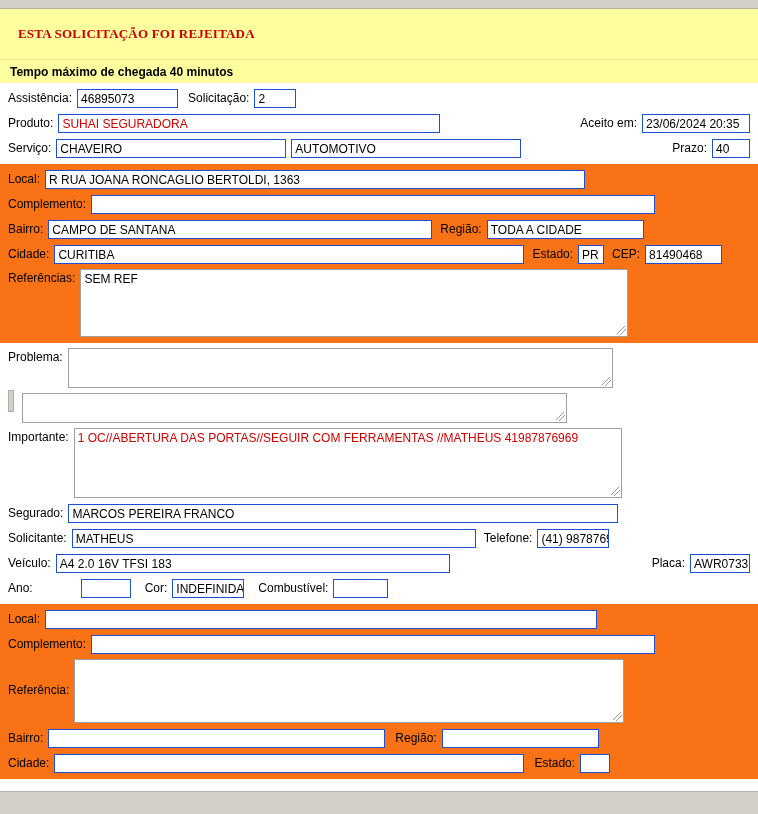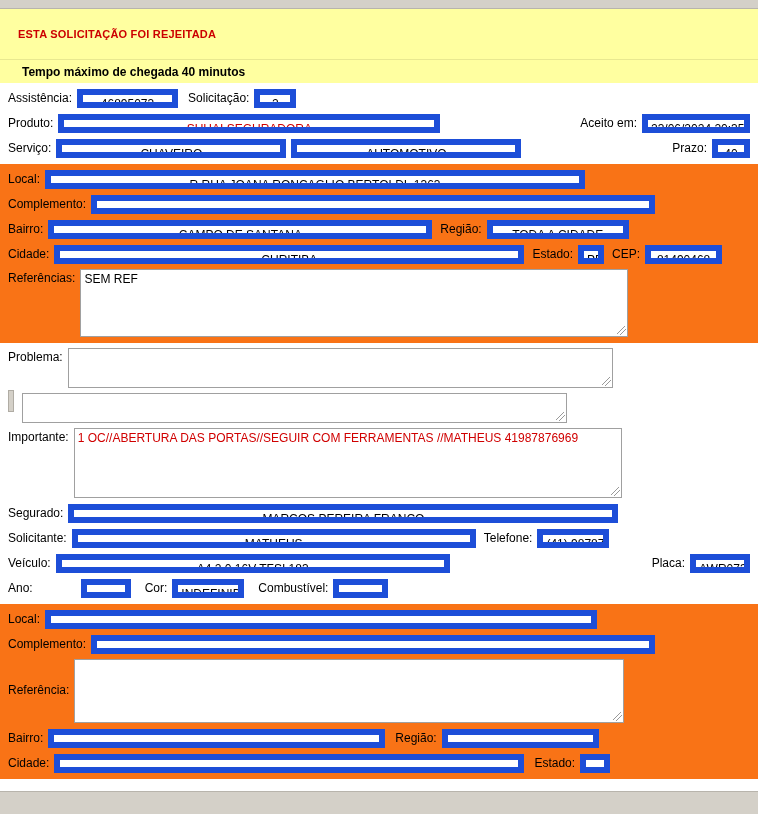--- a/index.html
+++ b/index.html
@@ -24,29 +24,30 @@
     background: #ffffa0;
     height: 50px;
     display: flex;
     align-items: center;
     padding-left: 18px;
     box-sizing: border-box;
   }
   .banner-reject span {
     color: #cc0000;
     font-weight: bold;
-    font-size: 11px;
+    font-size: 13px;
     letter-spacing: 0.2px;
+    font-family: Liberation Serif, serif;
   }
   .banner-time {
     background: #ffffa0;
     height: 24px;
     display: flex;
     align-items: center;
-    padding-left: 22px;
+    padding-left: 10px;
     box-sizing: border-box;
     border-top: 1px solid #e8e890;
   }
   .banner-time span {
     color: #000000;
     font-weight: bold;
     font-size: 12px;
   }
   .sec {
     box-sizing: border-box;
@@ -61,31 +62,30 @@
     min-height: 20px;
   }
   .row:last-child { margin-bottom: 0; }
   .lbl {
     font-size: 12px;
     color: #000;
     white-space: nowrap;
     margin-right: 5px;
   }
   .fld {
-    border: 6px solid #1d4ed8;
+    border: 1px solid #1d4ed8;
     background: #ffffff;
     height: 19px;
     line-height: 19px;
     font-size: 12px;
     padding: 0 3px;
     box-sizing: border-box;
     color: #000;
     overflow: hidden;
     white-space: nowrap;
-    text-align: center;
   }
   .fld.red { color: #d00000; }
   .ta {
     border: 1px solid #a0a0a0;
     background: #ffffff;
     font-size: 12px;
     padding: 2px 3px;
     box-sizing: border-box;
     color: #000;
     overflow: hidden;
@@ -170,21 +170,21 @@
       <div class="fld" style="width:540px">R RUA JOANA RONCAGLIO BERTOLDI, 1363</div>
     </div>
     <div class="row">
       <span class="lbl">Complemento:</span>
       <div class="fld" style="width:564px"></div>
     </div>
     <div class="row">
       <span class="lbl">Bairro:</span>
       <div class="fld" style="width:384px">CAMPO DE SANTANA</div>
       <span class="lbl" style="margin-left:8px">Região:</span>
-      <div class="fld" style="width:142px">TODA A CIDADE</div>
+      <div class="fld" style="width:157px">TODA A CIDADE</div>
     </div>
     <div class="row">
       <span class="lbl">Cidade:</span>
       <div class="fld" style="width:470px">CURITIBA</div>
       <span class="lbl" style="margin-left:8px">Estado:</span>
       <div class="fld" style="width:26px">PR</div>
       <span class="lbl" style="margin-left:8px">CEP:</span>
       <div class="fld" style="width:77px">81490468</div>
     </div>
     <div class="row" style="align-items:flex-start">

